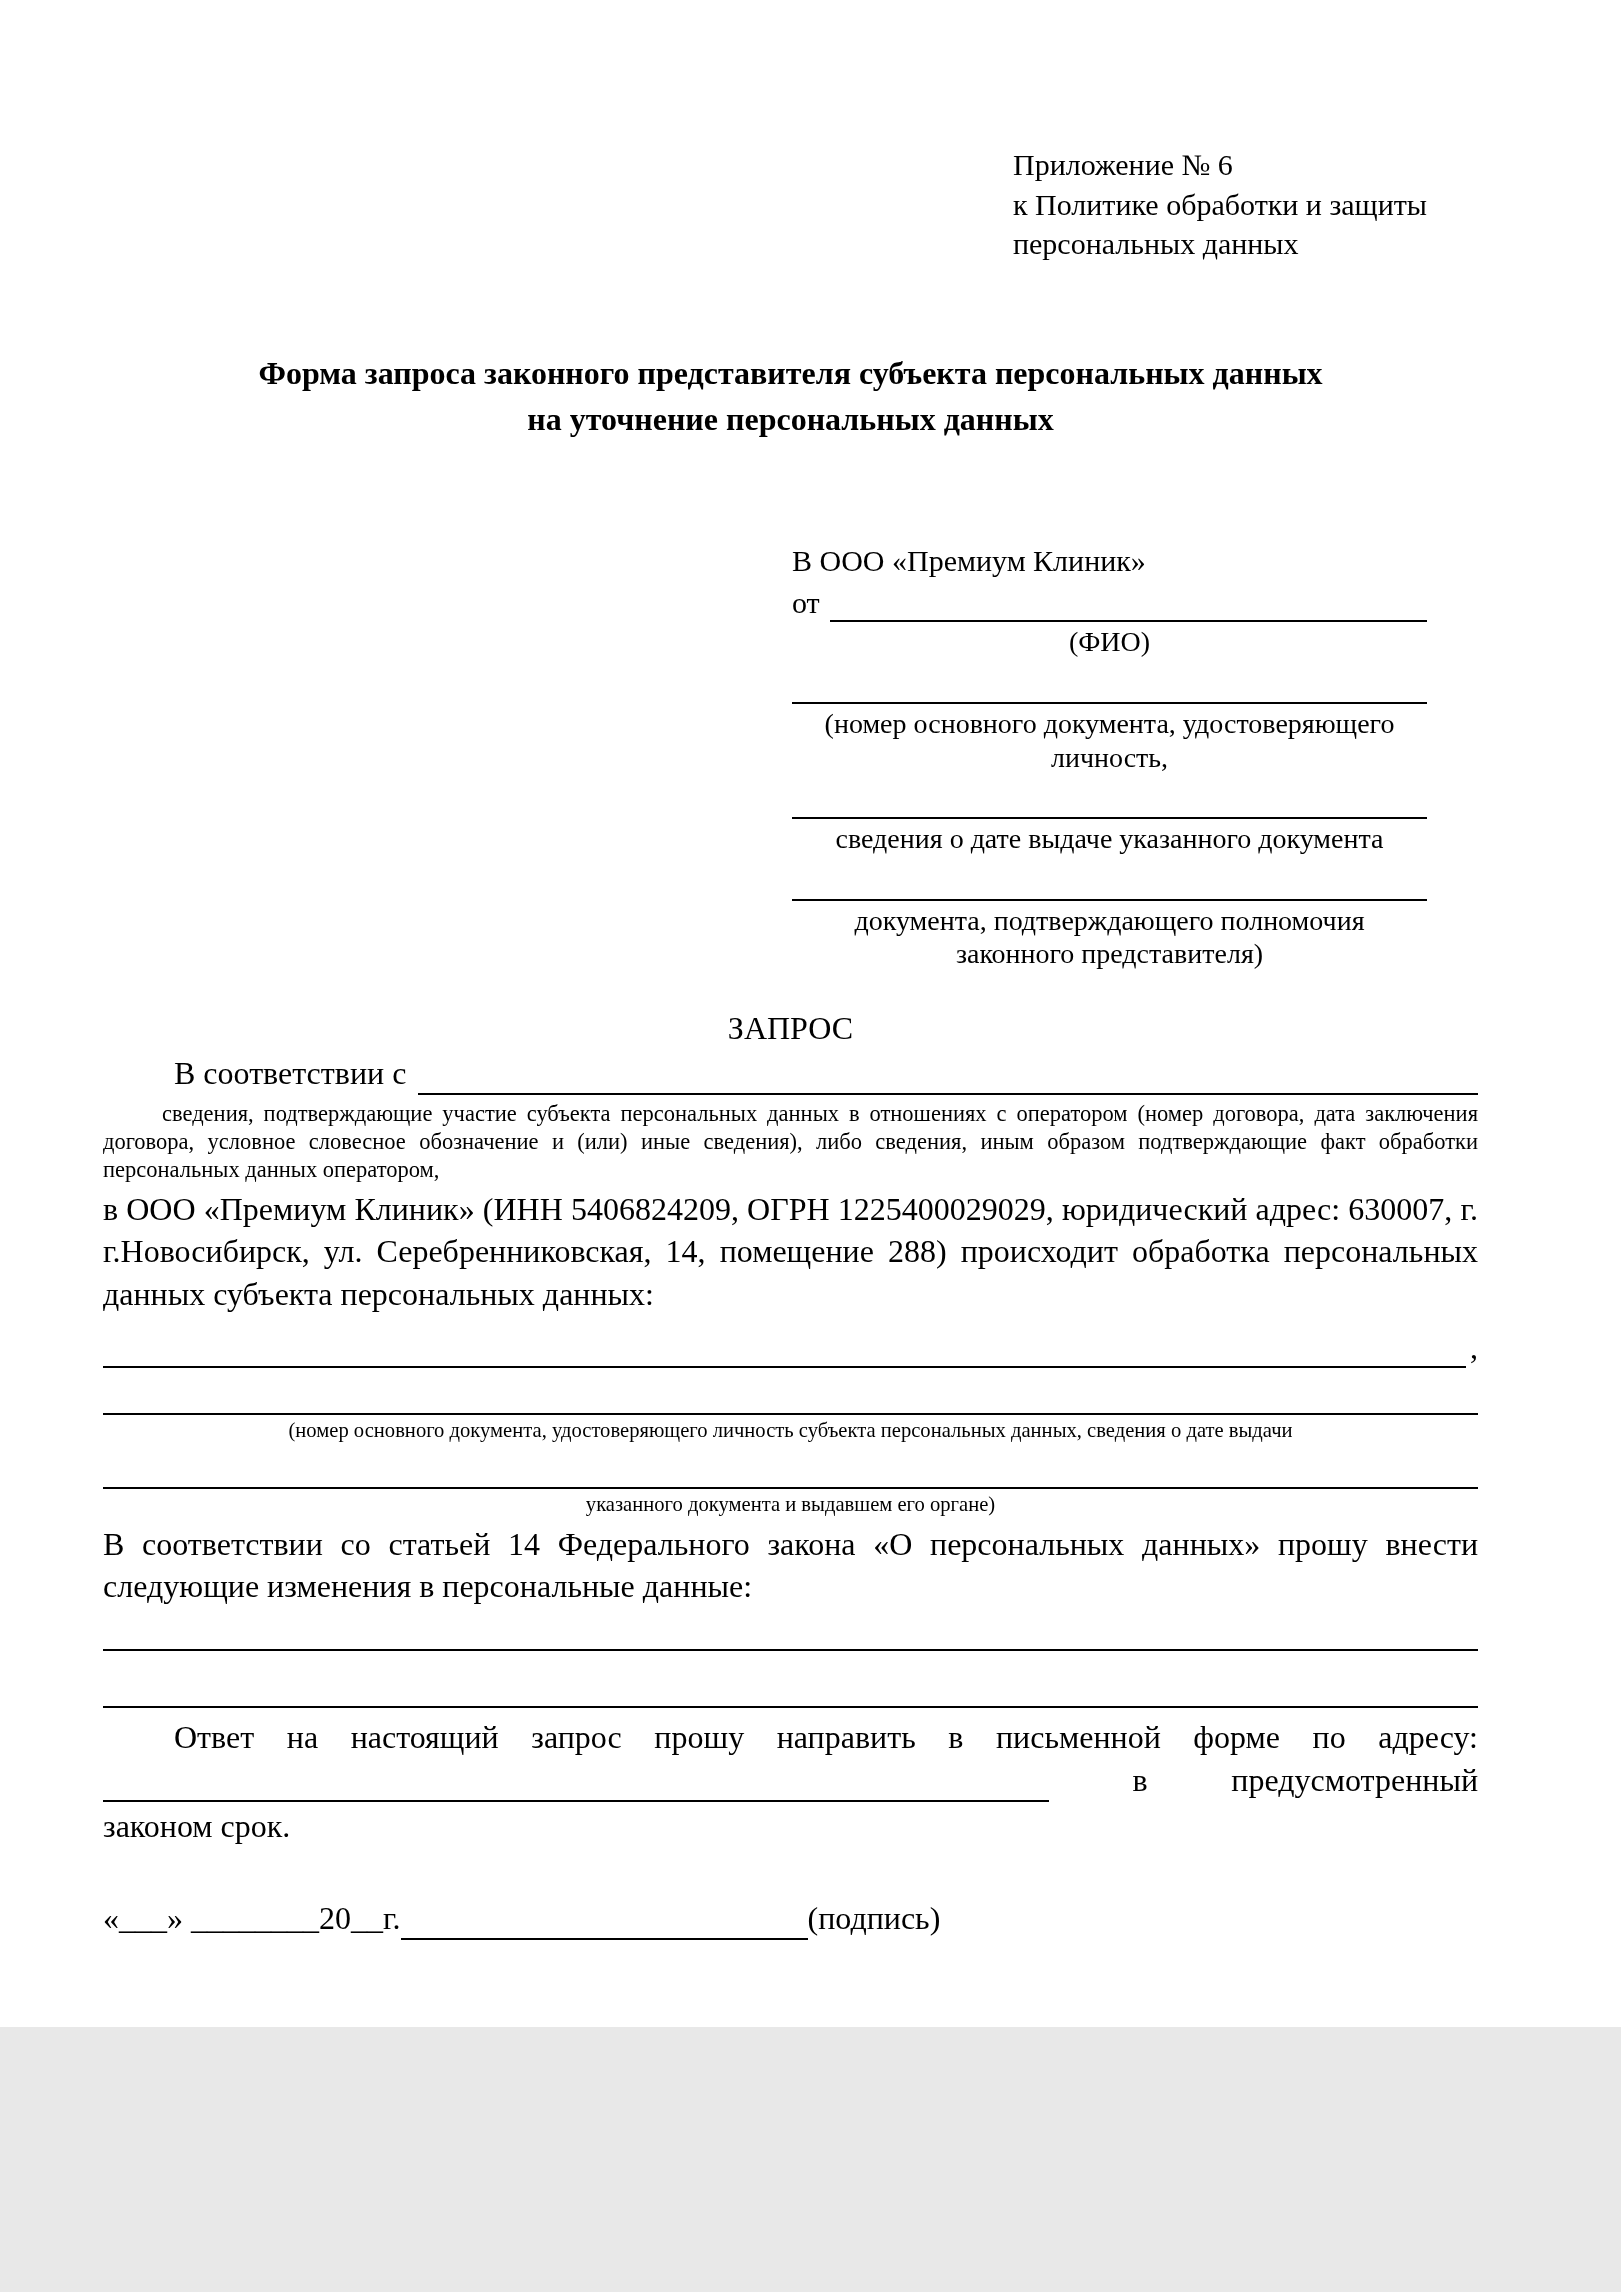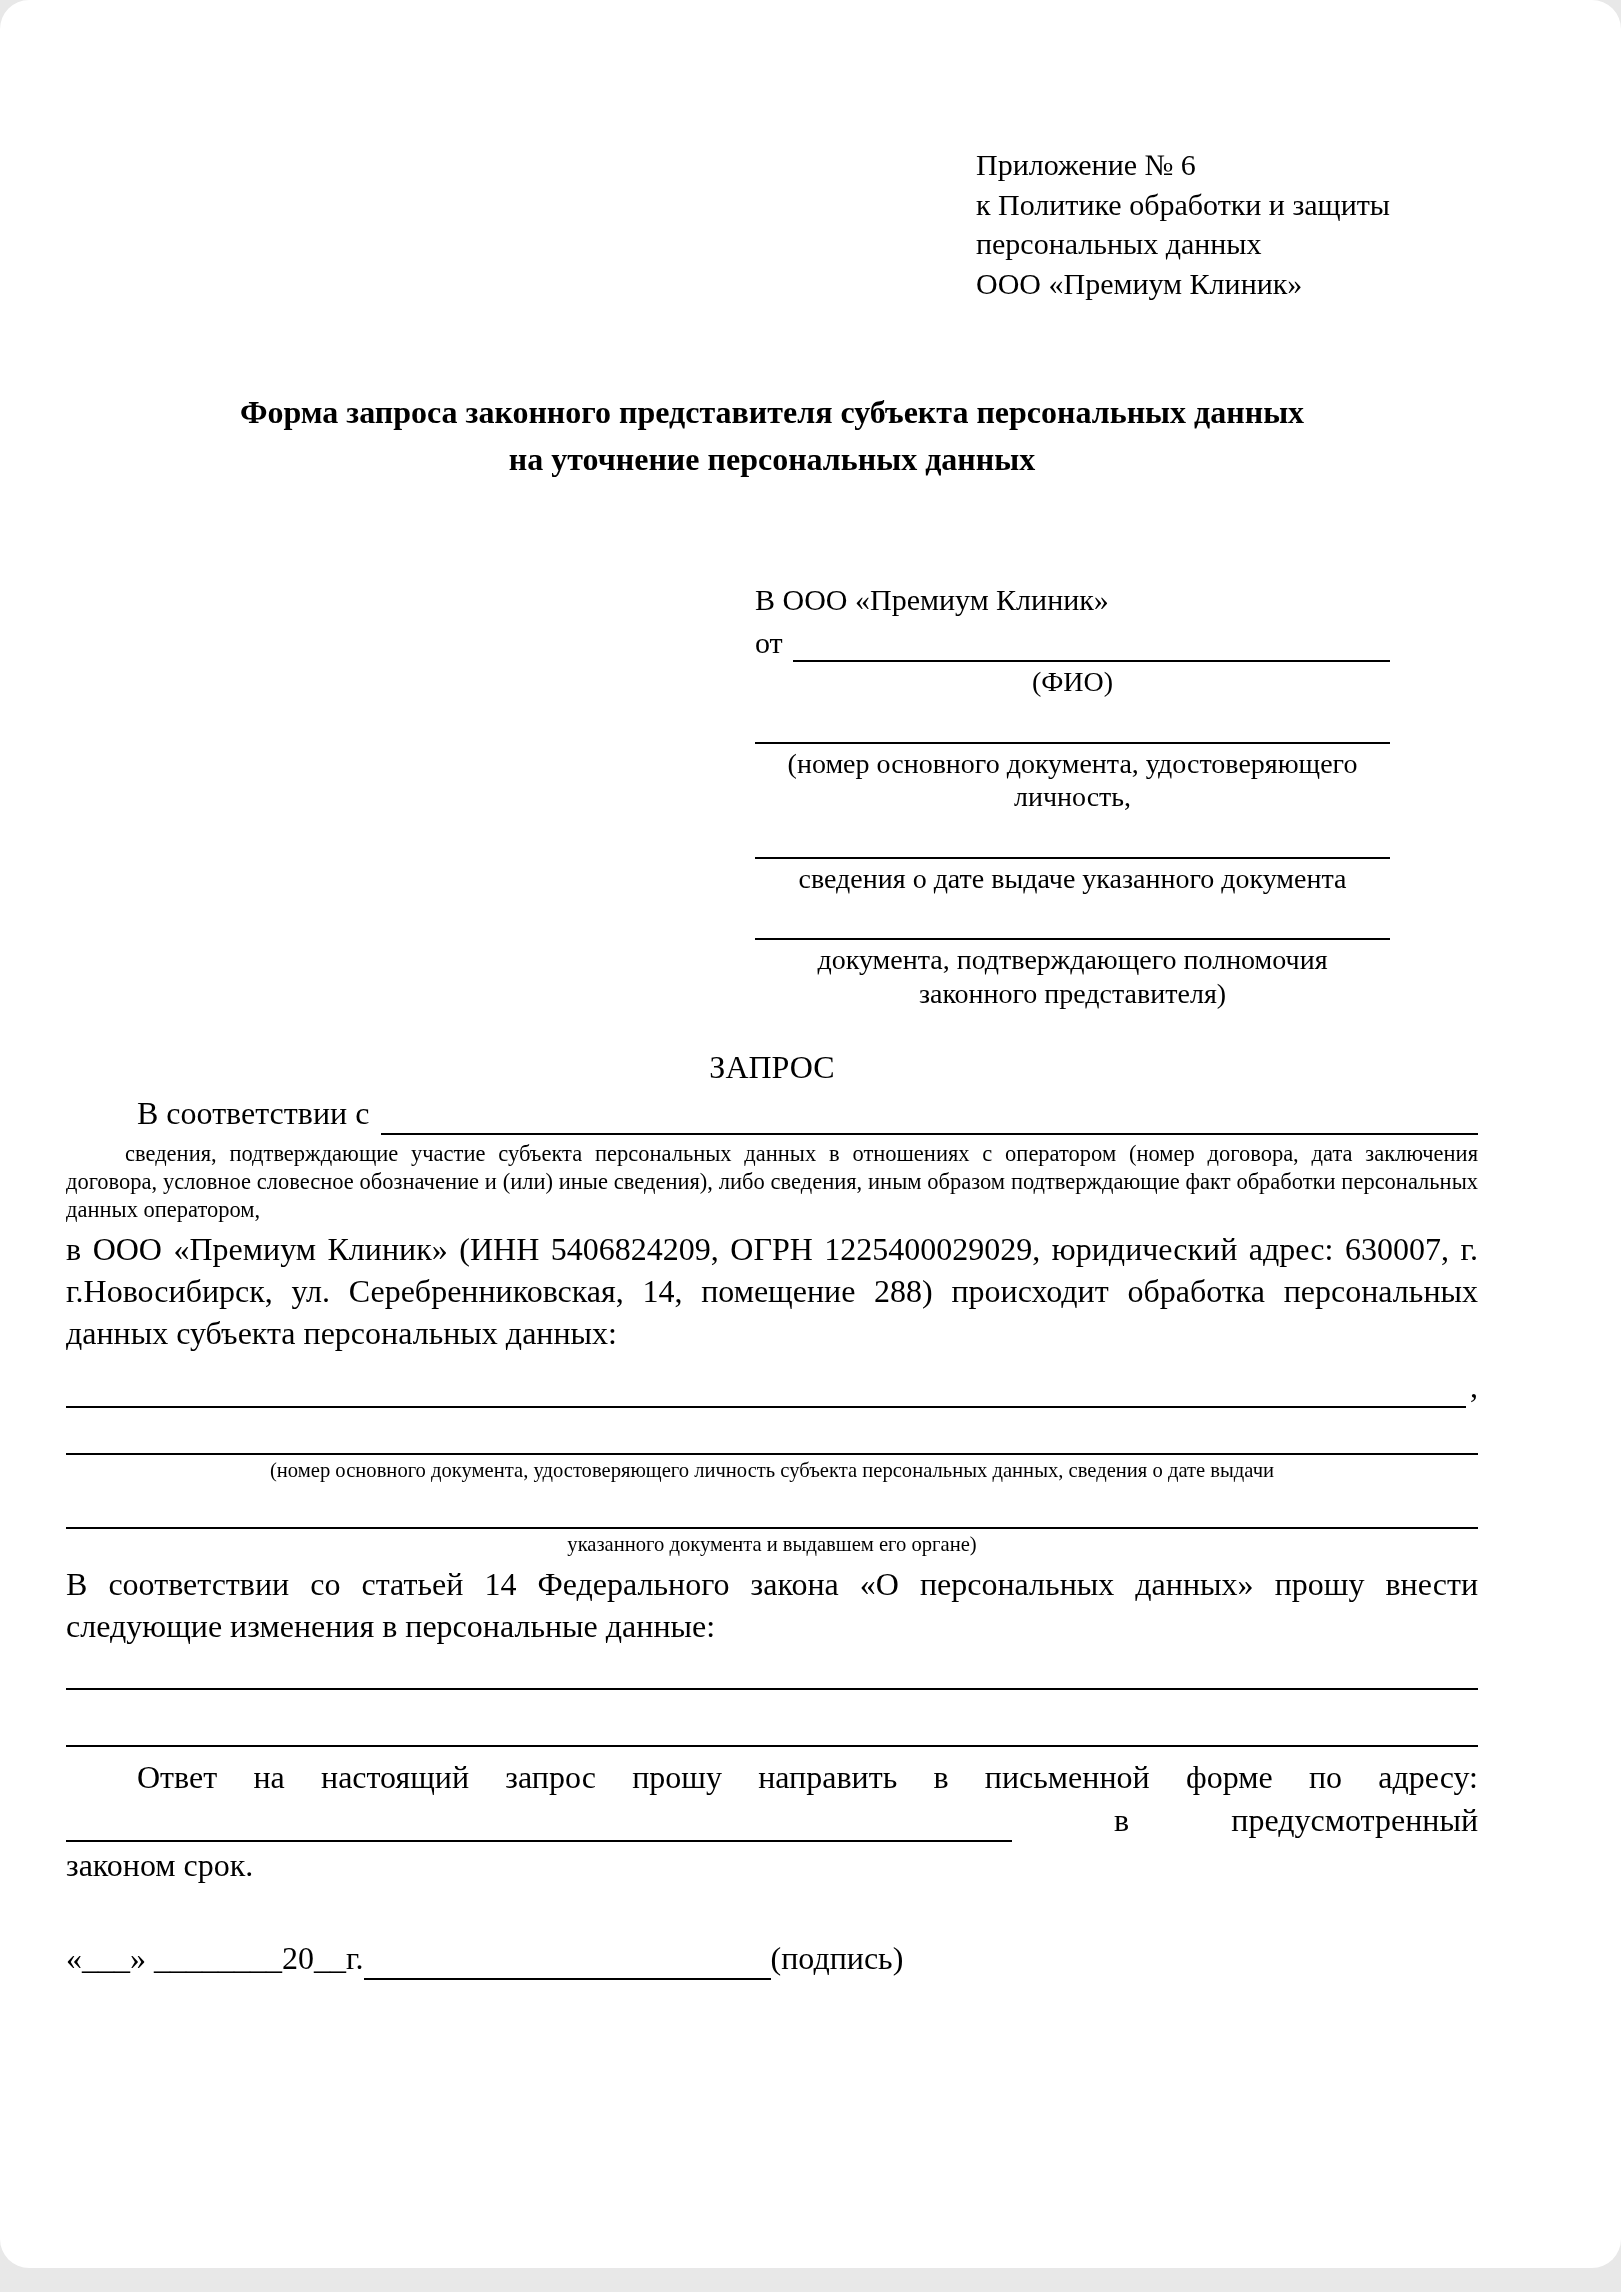--- a/index.html
+++ b/index.html
@@ -1,23 +1,22 @@
 <!DOCTYPE html>
 <html lang="ru"><head>
 <meta charset="utf-8">
 <style>
   html,body{margin:0;padding:0;background:#e8e8e8;}
   .page{
-    width:1621px;height:2268px;background:#ffffff;color:#000;
+    width:1621px;height:2027px;background:#ffffff;color:#000;
     font-family:"Liberation Serif","DejaVu Serif",serif;
     box-sizing:border-box;position:relative;
-    padding:145px 143px 0 66px;
+    padding:145px 143px 0 103px;
     font-size:32px;line-height:1.3;
     margin:0 auto;
-    border-radius:29px;
   }
   .appendix{margin-left:910px;font-size:30px;line-height:1.32;}
   .appendix div{white-space:nowrap;}
   .doc-title{margin-top:86px;text-align:center;font-weight:bold;font-size:32px;line-height:1.45;}
   .addressee{margin-top:98px;margin-left:689px;width:635px;}
   .addr-to{font-size:30px;}
   .addr-from{display:flex;align-items:flex-end;font-size:30px;margin-top:3.9px;}
   .addr-from .from-label{margin-right:9.8px;}
   .fill-line{flex:1 1 auto;border-bottom:2.9px solid #000;height:1.1em;}
   .caption{font-size:28px;text-align:center;line-height:1.2;margin-top:2.9px;}
@@ -47,21 +46,20 @@
 </style>
 </head>
 <body>
 
 <div class="page">
 
   <div class="appendix">
     <div>Приложение № 6</div>
     <div>к Политике обработки и защиты</div>
     <div>персональных данных</div>
-    <div>ООО «Премиум Клиник»</div>
   </div>
 
   <div class="doc-title">
     <div>Форма запроса законного представителя субъекта персональных данных</div>
     <div>на уточнение персональных данных</div>
   </div>
 
   <div class="addressee">
     <div class="addr-to">В ООО «Премиум Клиник»</div>
     <div class="addr-from">

